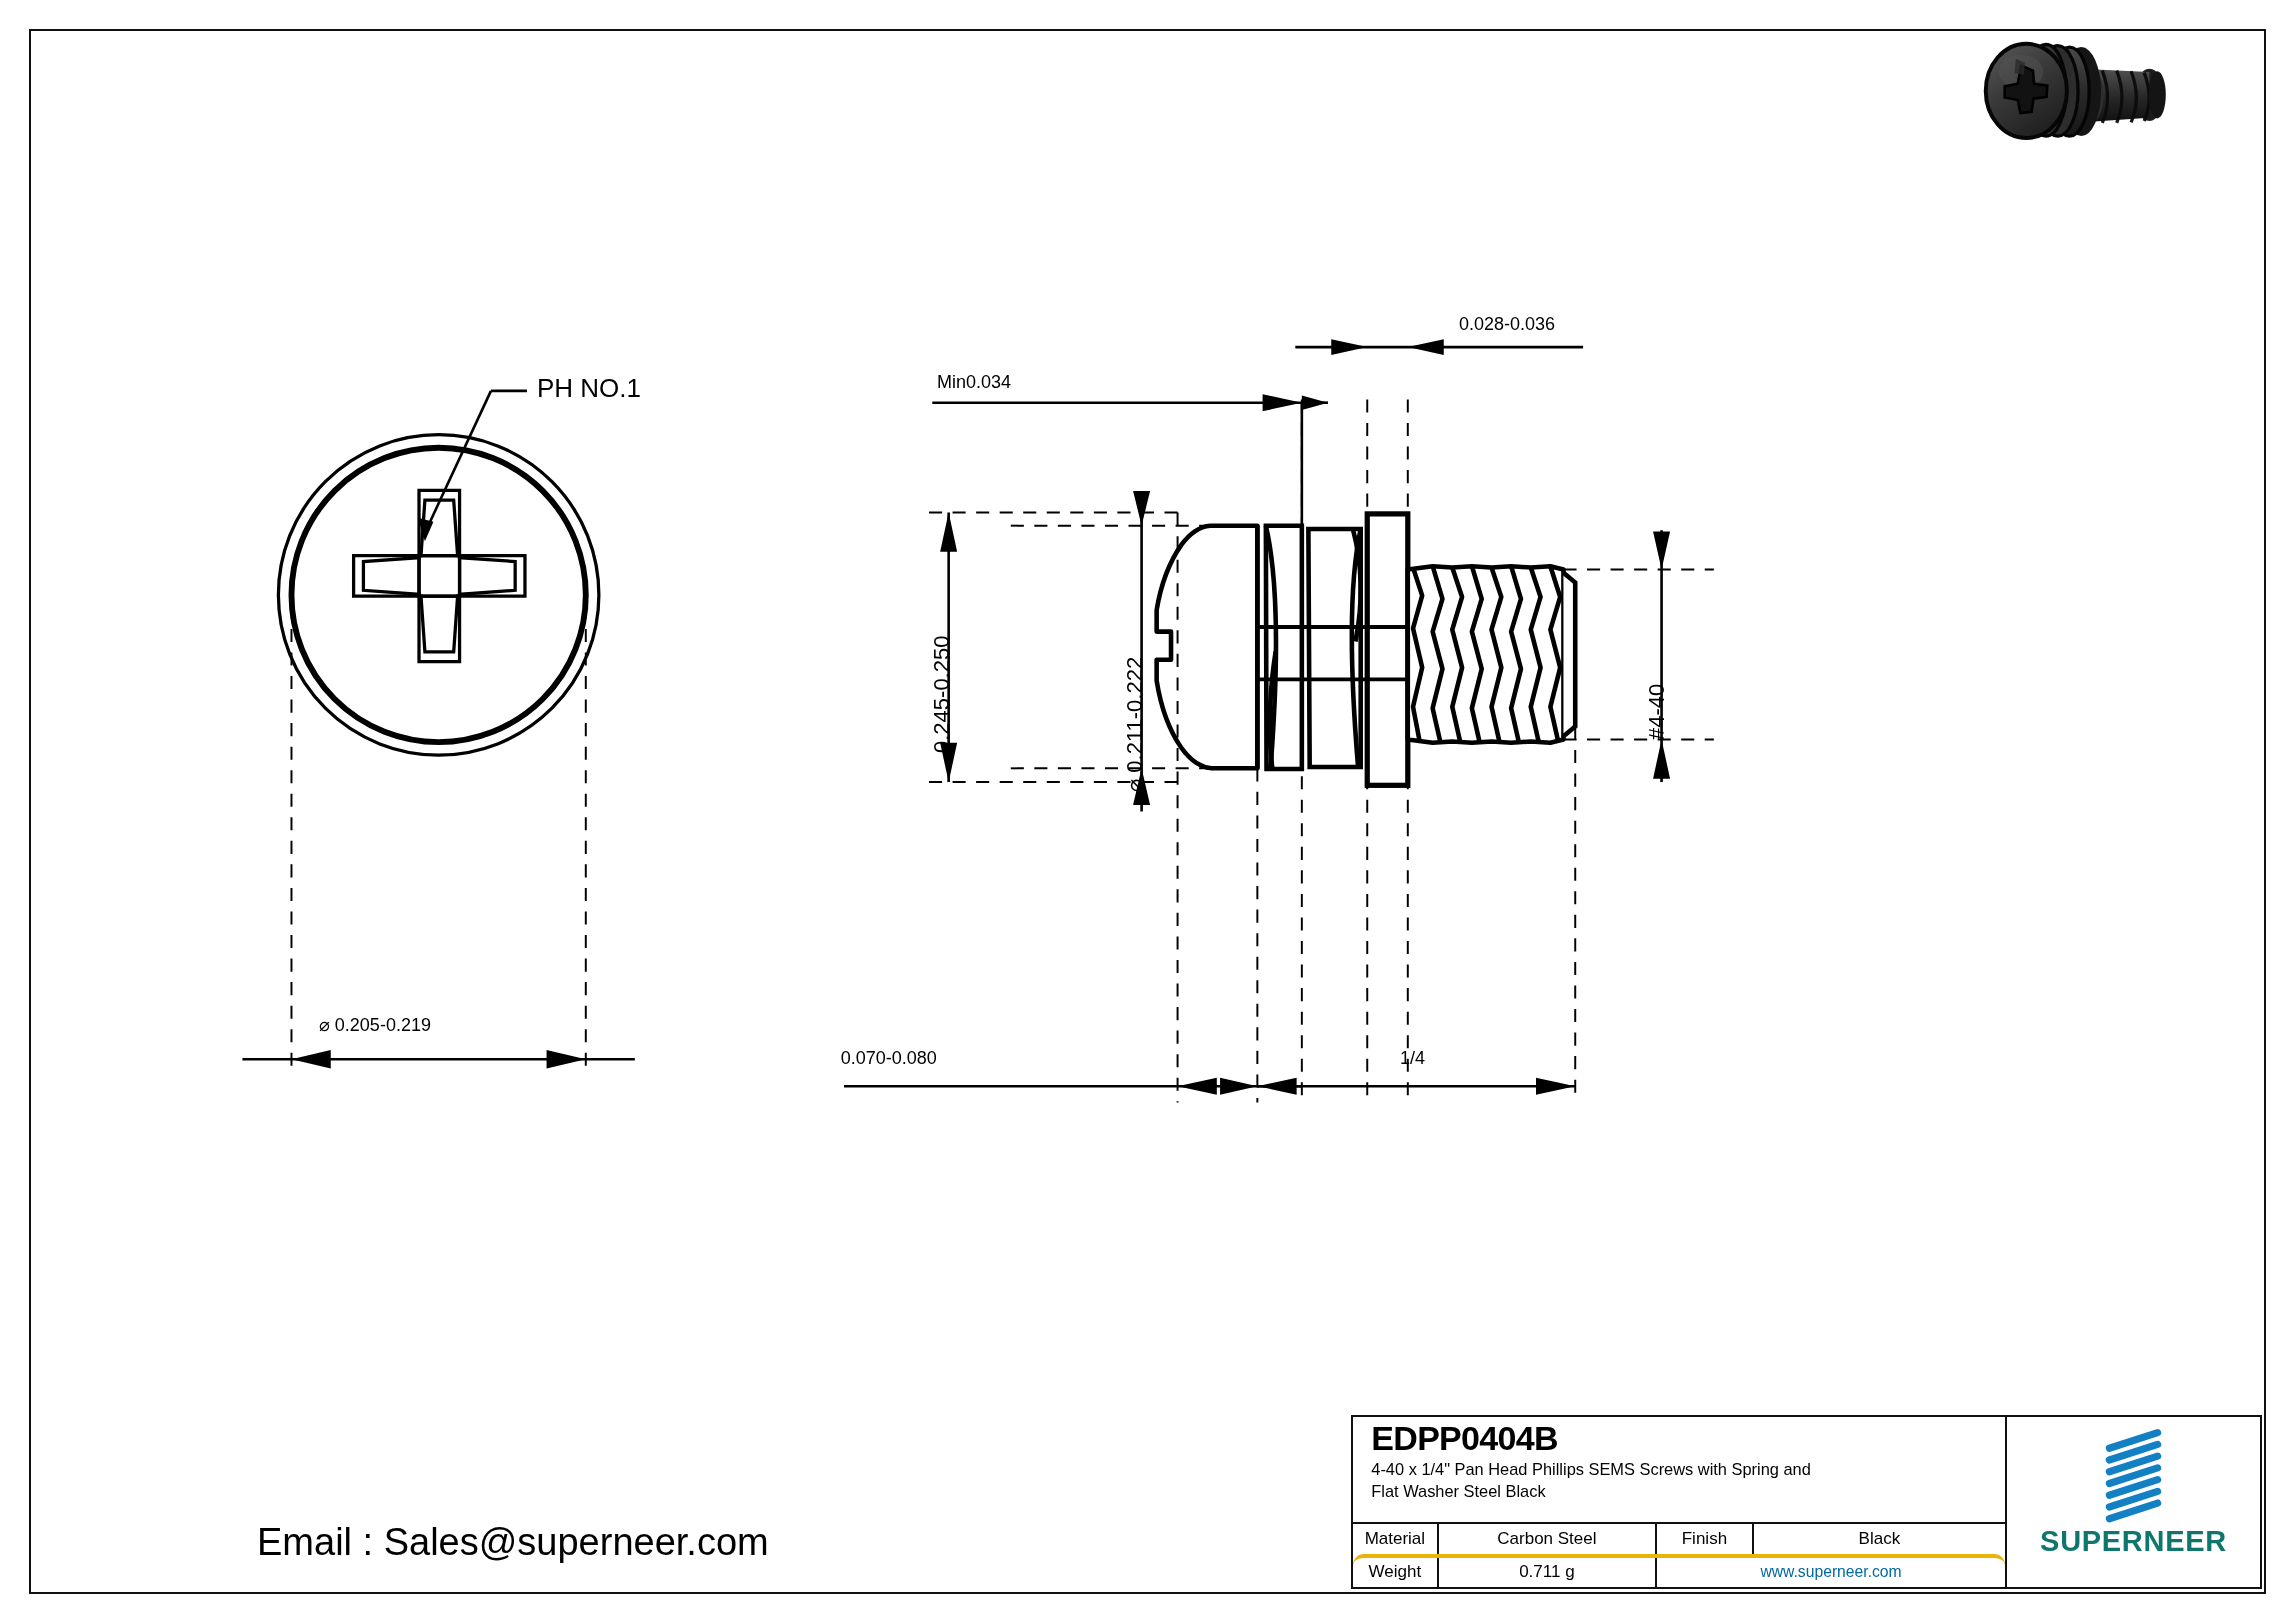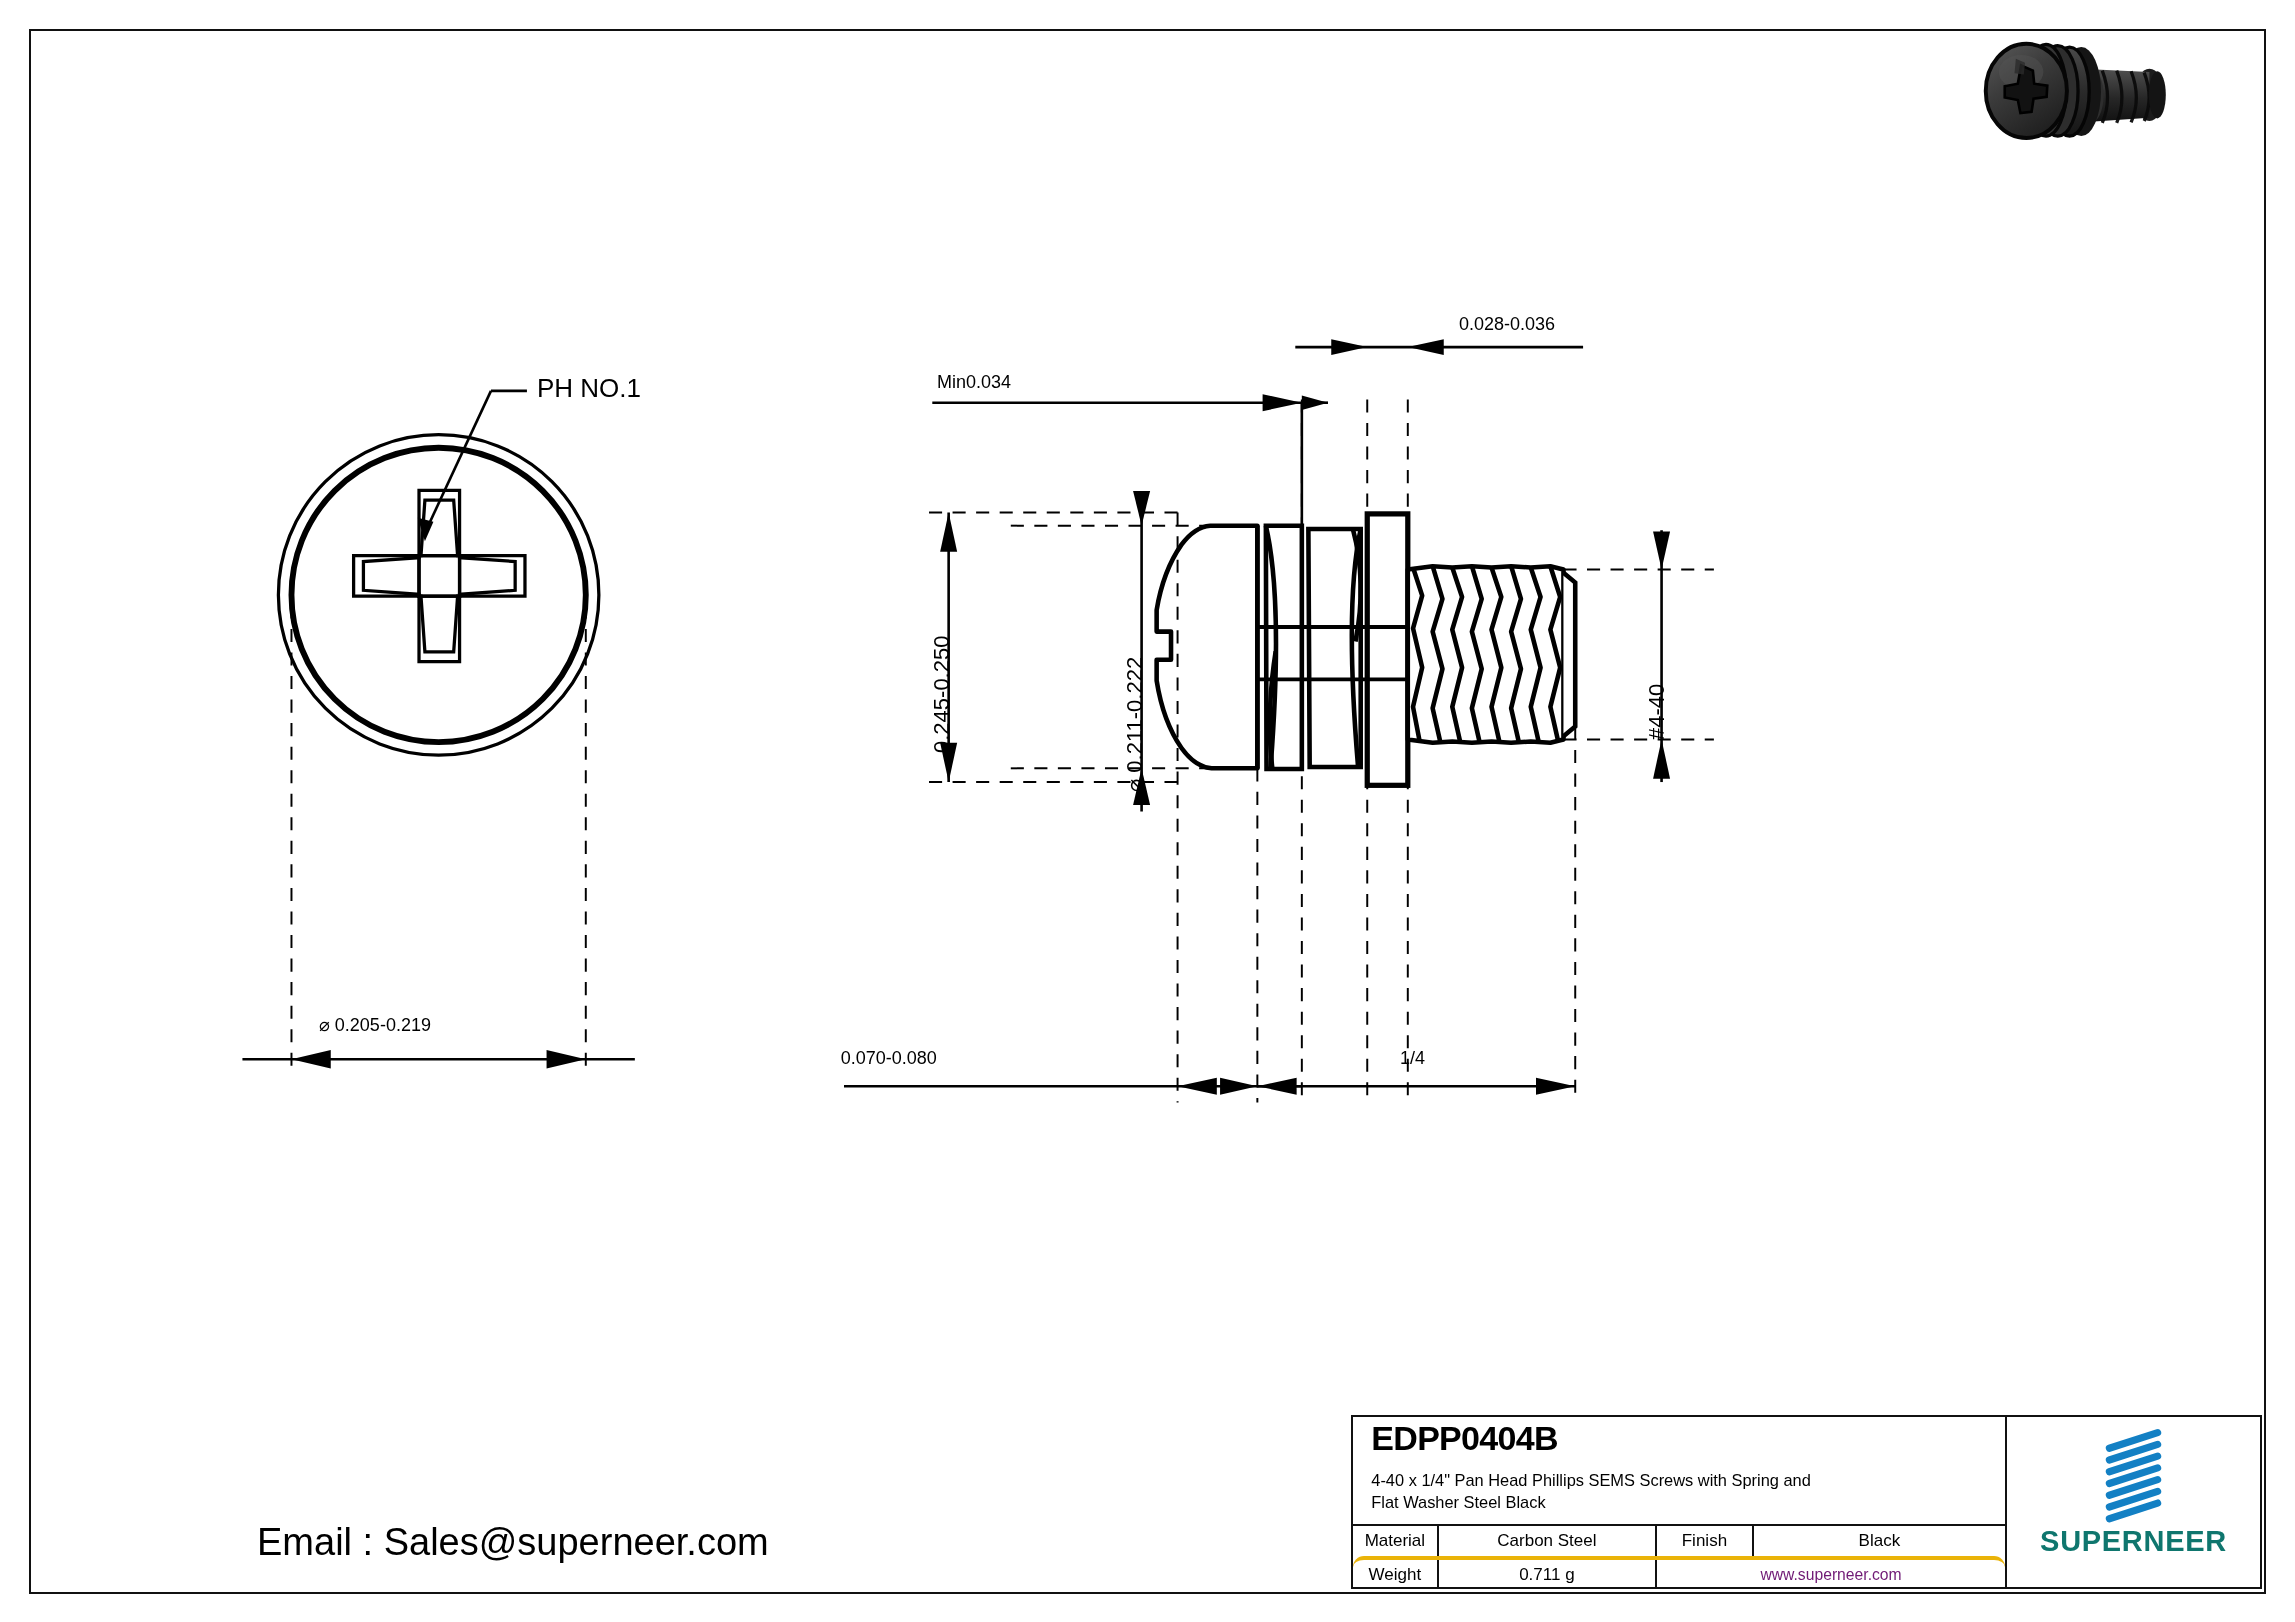--- a/index.html
+++ b/index.html
@@ -6,35 +6,35 @@
   body{width:2295px;height:1623px;position:relative;overflow:hidden;
        font-family:"Liberation Sans","DejaVu Sans",sans-serif;color:#000;}
   .frame{position:absolute;left:29.4px;top:29px;width:2237px;height:1565px;
          border:2.6px solid #111;box-sizing:border-box;}
   .abs{position:absolute;}
   svg{display:block;}
   
   .tb{position:absolute;left:1351px;top:1415px;width:911px;height:174px;
       border:2px solid #111;box-sizing:border-box;display:flex;background:#fff;}
   .tb-left{width:654px;border-right:2px solid #111;box-sizing:border-box;
-           display:flex;flex-direction:column;gap:11px;}
+           display:flex;flex-direction:column;}
   .tb-code{font-size:34px;font-weight:bold;letter-spacing:-0.7px;
            padding:3.9px 0 0 18.3px;line-height:1.05;}
   .tb-desc{font-size:16.4px;padding:2.6px 0 0 18.3px;line-height:1.32;flex:1;}
   .tb-rows{border-top:2px solid #111;}
   .tb-row{display:flex;height:29.4px;border-radius:11px;}
   .tb-row.second{border-top:4px solid #eab308;}
   .tb-cell{border-right:2px solid #111;box-sizing:border-box;
            display:flex;align-items:center;justify-content:center;
            font-size:17px;height:100%;}
   .c-lbl{width:86px;}
   .c-val{width:219px;}
   .c-lbl2{width:97px;}
   .c-val2{width:252px;border-right:none;}
-  .c-web{width:349px;border-right:none;color:#701a75;font-size:15.7px;}
+  .c-web{width:349px;border-right:none;color:#0369a1;font-size:15.7px;}
   .tb-right{flex:1;display:flex;flex-direction:column;align-items:center;
             justify-content:flex-start;padding-top:9.2px;}
   .logo-mark{width:77px;height:98px;}
   .logo-word{color:#0f766e;font-size:29px;font-weight:bold;letter-spacing:0.7px;
              line-height:1;margin-top:2.6px;}
   
   .email{position:absolute;left:257px;top:1521px;font-size:38px;
          letter-spacing:0px;white-space:nowrap;}
   
   .dim{position:absolute;font-size:18px;white-space:nowrap;}

